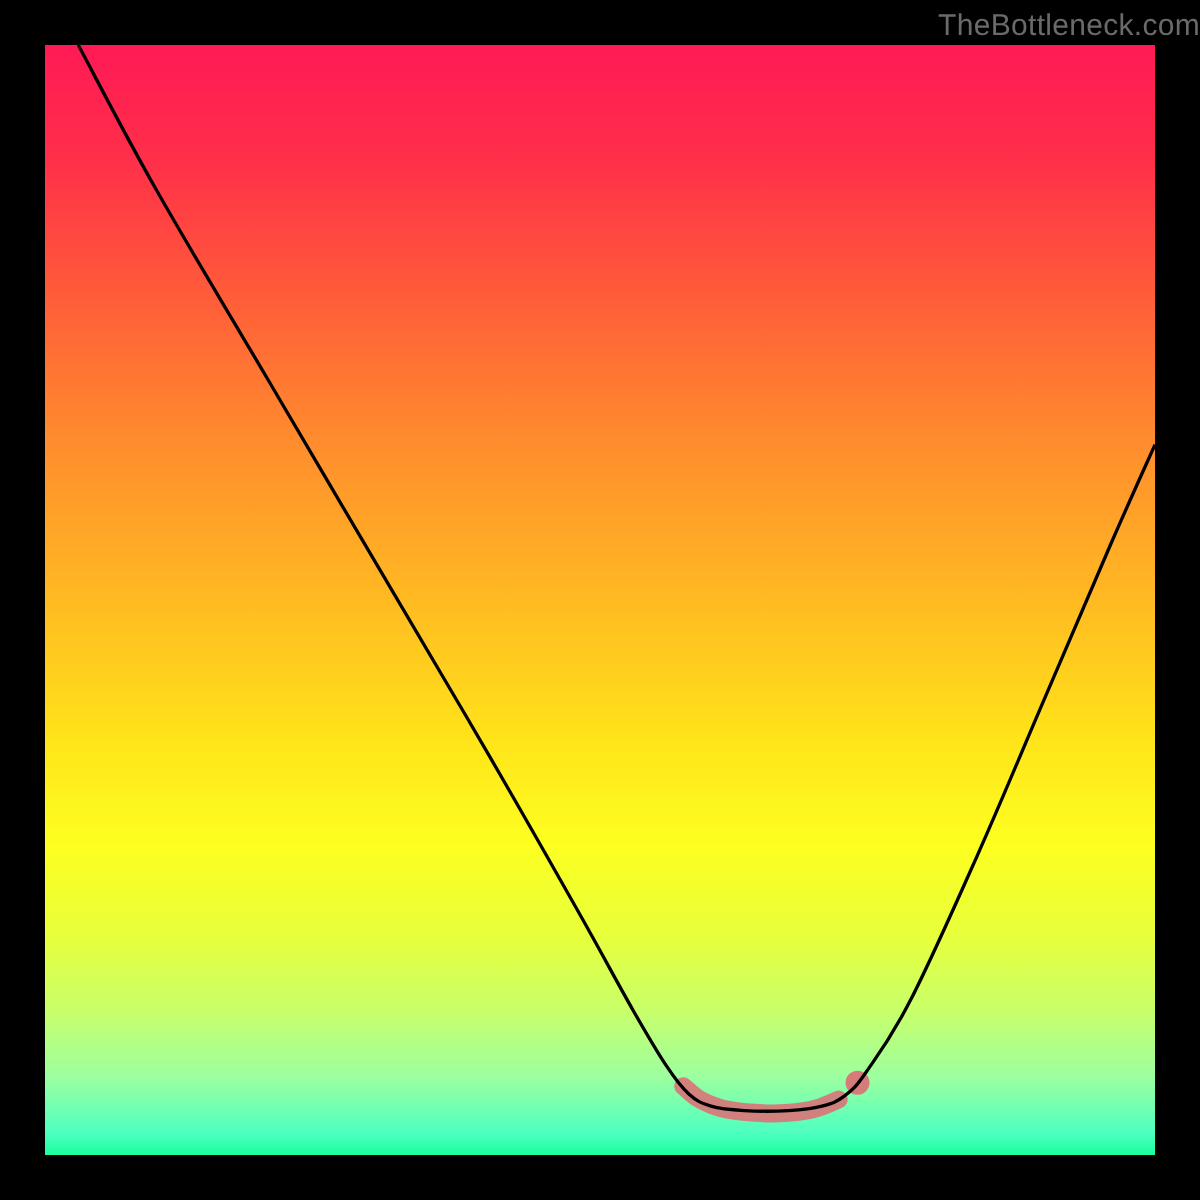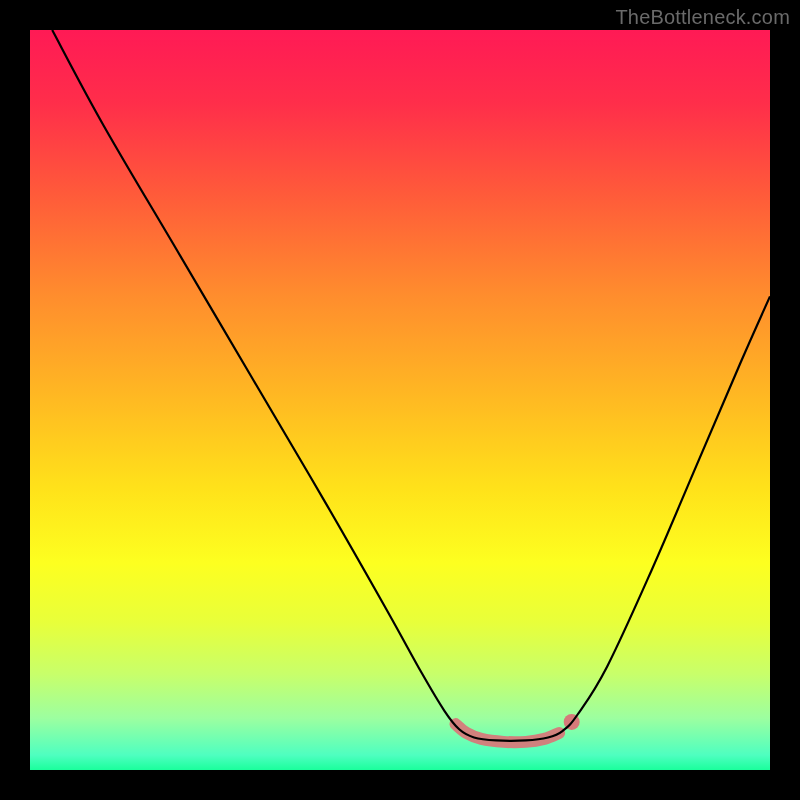--- a/index.html
+++ b/index.html
@@ -12,21 +12,21 @@
   }
   .chart-container {
     position: relative;
     width: 800px;
     height: 800px;
     background: #000;
   }
   .watermark {
     position: absolute;
     top: 6px;
-    right: 10px;
+    right: 0;
     color: #6a6a6a;
     font-size: 20px;
     font-weight: 500;
     z-index: 10;
     letter-spacing: 0.2px;
   }
   svg {
     display: block;
   }
 </style>

